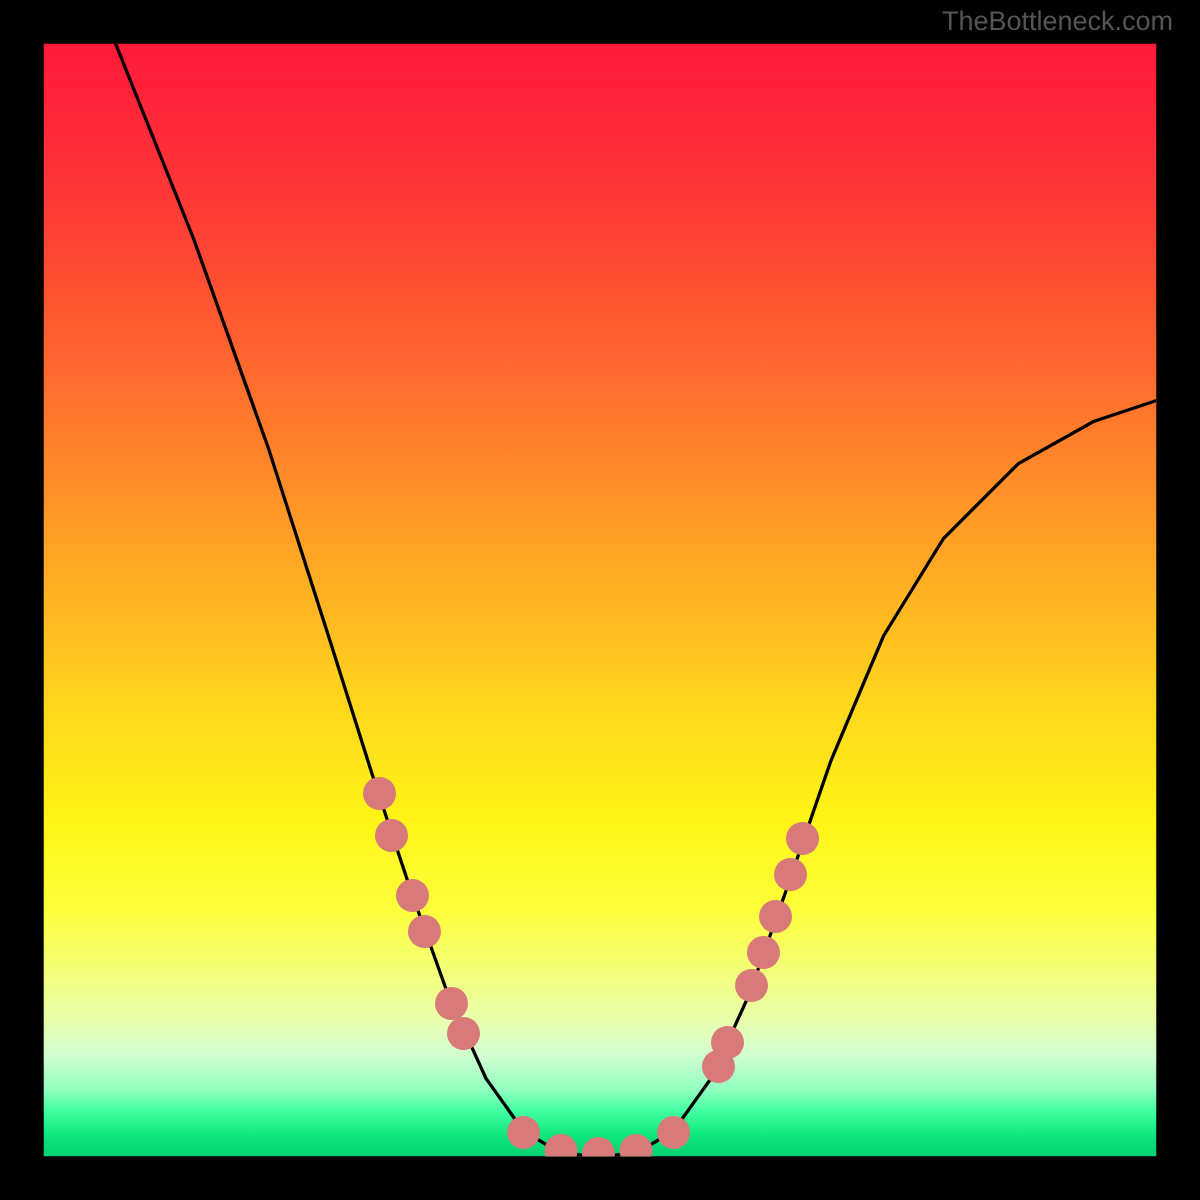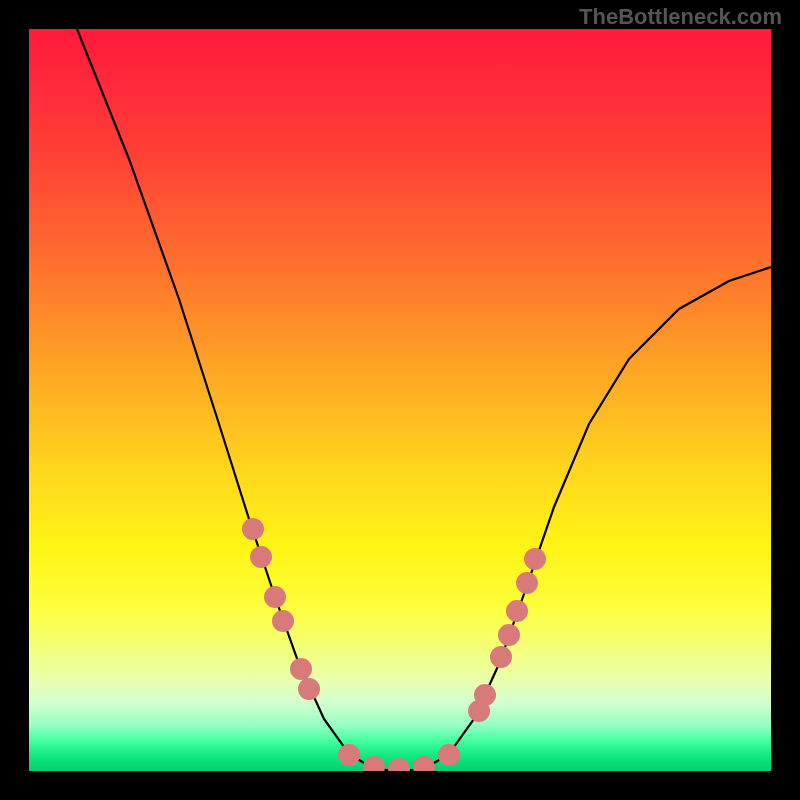--- a/index.html
+++ b/index.html
@@ -8,22 +8,22 @@
     height: 800px;
     background: #000;
     position: relative;
     font-family: Arial, sans-serif;
   }
   .watermark {
     position: absolute;
     top: 4px;
     right: 18px;
     color: #555;
-    font-size: 22px;
-    font-weight: 700;
+    font-size: 18px;
+    font-weight: 400;
     z-index: 10;
   }
   .plot-area {
     position: absolute;
     left: 29px;
     top: 29px;
     width: 742px;
     height: 742px;
     overflow: hidden;
   }

